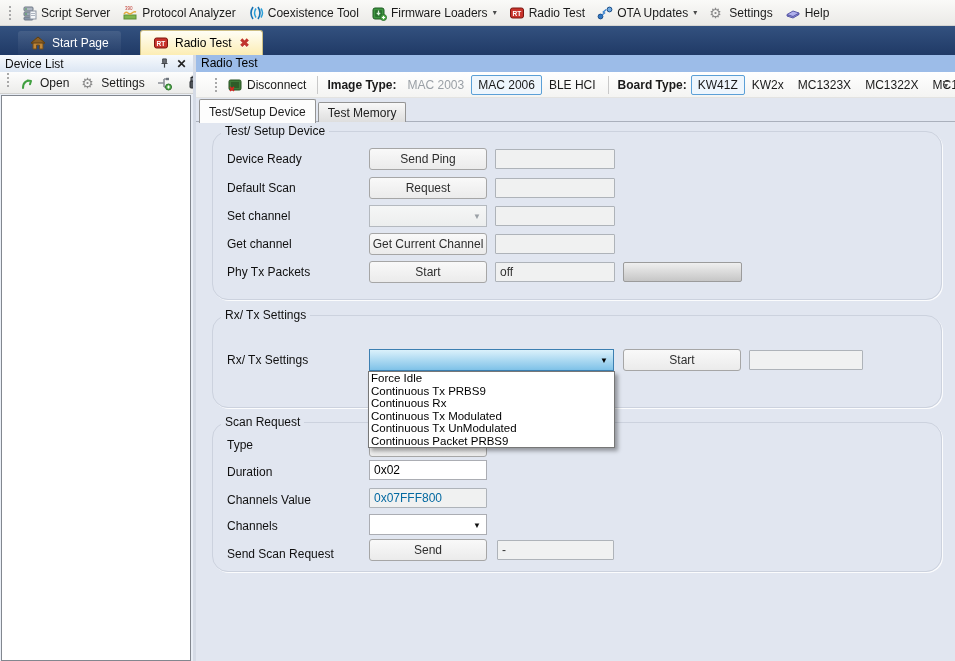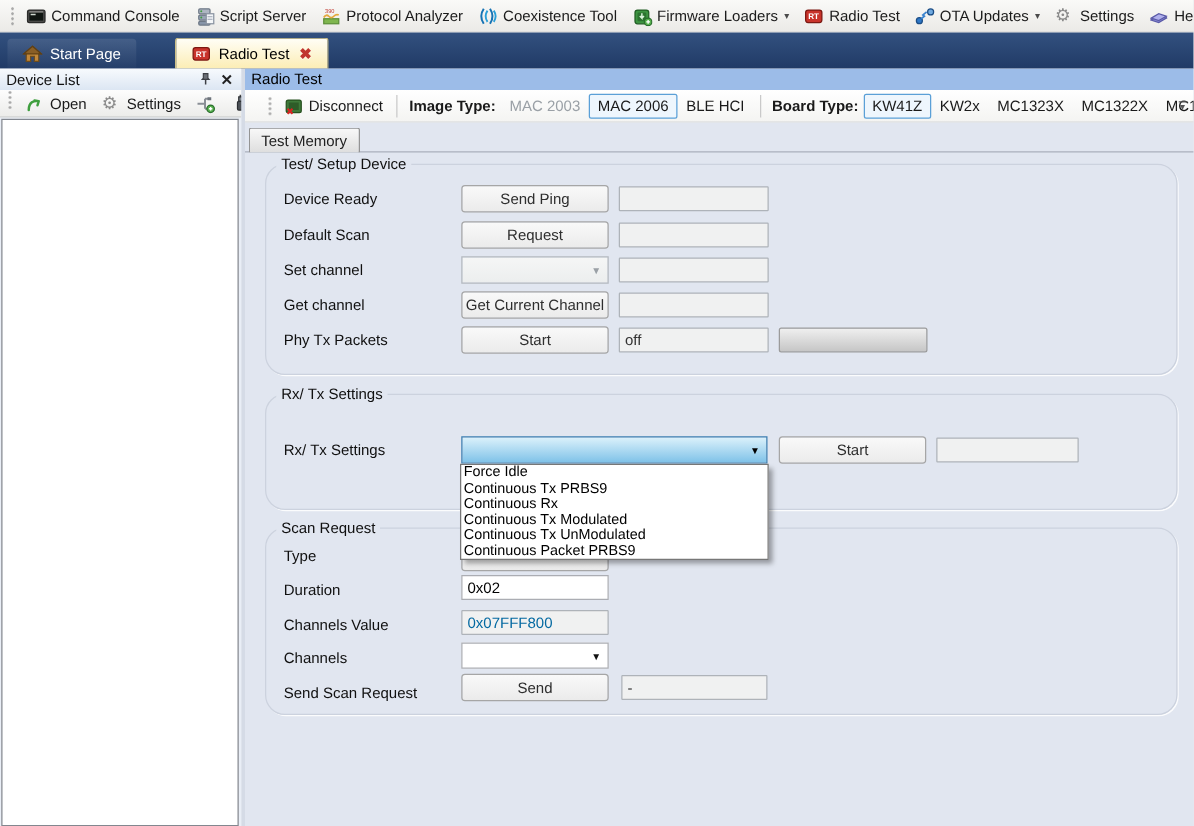--- a/index.html
+++ b/index.html
@@ -17,21 +17,21 @@
   .mi span.lbl { font-size:12px; color:#1b1b1b; }
   .caret { font-size:8px; color:#4a4a4a; margin-left:1px; }
   .ico { width:16px; height:16px; flex:none; display:inline-block; }
   .ico svg { width:100%; height:100%; display:block; }
 
   
   .tabstrip { position:absolute; left:0; top:26px; width:955px; height:29px;
     background:linear-gradient(#33517f,#203a66); }
   .doc-tab { position:absolute; bottom:0; height:24px; display:flex; align-items:center; gap:6px;
     padding:0 12px; font-size:12px; }
-  .tab-start { left:6px; color:#fff; background:linear-gradient(rgba(255,255,255,.10),rgba(255,255,255,.02));
+  .tab-start { left:18px; color:#fff; background:linear-gradient(rgba(255,255,255,.10),rgba(255,255,255,.02));
     border-radius:3px 3px 0 0; }
   .tab-active { left:140px; height:25px; color:#000;
     background:linear-gradient(#fffef6,#fcedb4); border:1px solid #cdbf86; border-bottom:none;
     border-radius:3px 3px 0 0; }
   .tab-close { color:#c0352f; font-weight:bold; font-size:12px; margin-left:2px; text-shadow:0 1px 0 rgba(255,255,255,.6); }
 
   
   .device-panel { position:absolute; left:0; top:55px; width:193px; height:606px; background:#e9eef6; }
   .dl-header { height:17px; background:linear-gradient(#f7fafd,#dce6f3); display:flex; align-items:center;
     padding:0 5px; font-size:12px; color:#111; }
@@ -98,31 +98,20 @@
   .gear { font-family:"DejaVu Sans", sans-serif; font-size:14px; color:#8a8a8a; line-height:16px; }
 </style>
 </head>
 <body>
 
 <div class="screen">
 
   <div class="menubar">
     <div class="grip"></div>
 
-    <div class="mi">
-      <span class="ico">
-        <svg viewBox="0 0 16 16">
-            <rect x="1" y="3" width="14" height="10" rx="1.5" fill="#4a4a48" stroke="#2b2b2a"></rect>
-            <rect x="2.5" y="5" width="11" height="6.5" fill="#101612"></rect>
-            <rect x="3.5" y="6" width="4" height="1.2" fill="#cfd8cf"></rect>
-            <rect x="2.5" y="4" width="11" height="1" fill="#8f8f8c"></rect>
-          </svg>
-      </span>
-      <span class="lbl">Command Console</span>
-    </div>
 
     <div class="mi">
       <span class="ico">
         <svg viewBox="0 0 16 16">
             <rect x="3" y="2" width="9" height="4" rx="1" fill="#aeb6c2" stroke="#6e7886"></rect>
             <rect x="3" y="7" width="9" height="4" rx="1" fill="#9aa6b6" stroke="#6e7886"></rect>
             <rect x="3" y="12" width="9" height="3" rx="1" fill="#8795a9" stroke="#6e7886"></rect>
             <circle cx="5" cy="4" r="0.8" fill="#3f9a3f"></circle>
             <circle cx="5" cy="9" r="0.8" fill="#3f9a3f"></circle>
             <rect x="9" y="6" width="6" height="8" fill="#f4f6f8" stroke="#8b94a2"></rect>
@@ -317,20 +306,21 @@
       <span class="toggle">MC1323X</span>
       <span class="toggle">MC1322X</span>
       <span class="toggle">MC1321X</span>
       <div class="overflow-btn">
         <span class="bar"></span>
           <span class="tri">▾</span>
       </div>
     </div>
 
     <div class="main-tabs">
+      <div class="mtab active">Test/Setup Device</div>
       <div class="mtab">Test Memory</div>
     </div>
 
     <div class="main-content">
 
       <div class="group" style="left:16px; top:9px; width:730px; height:169px;">
         <span class="gtitle">Test/ Setup Device</span>
 
         <span class="flabel" style="left:14px; top:20px;">Device Ready</span>
         <div class="btn" style="left:156px; top:16px; width:118px;">Send Ping</div>

